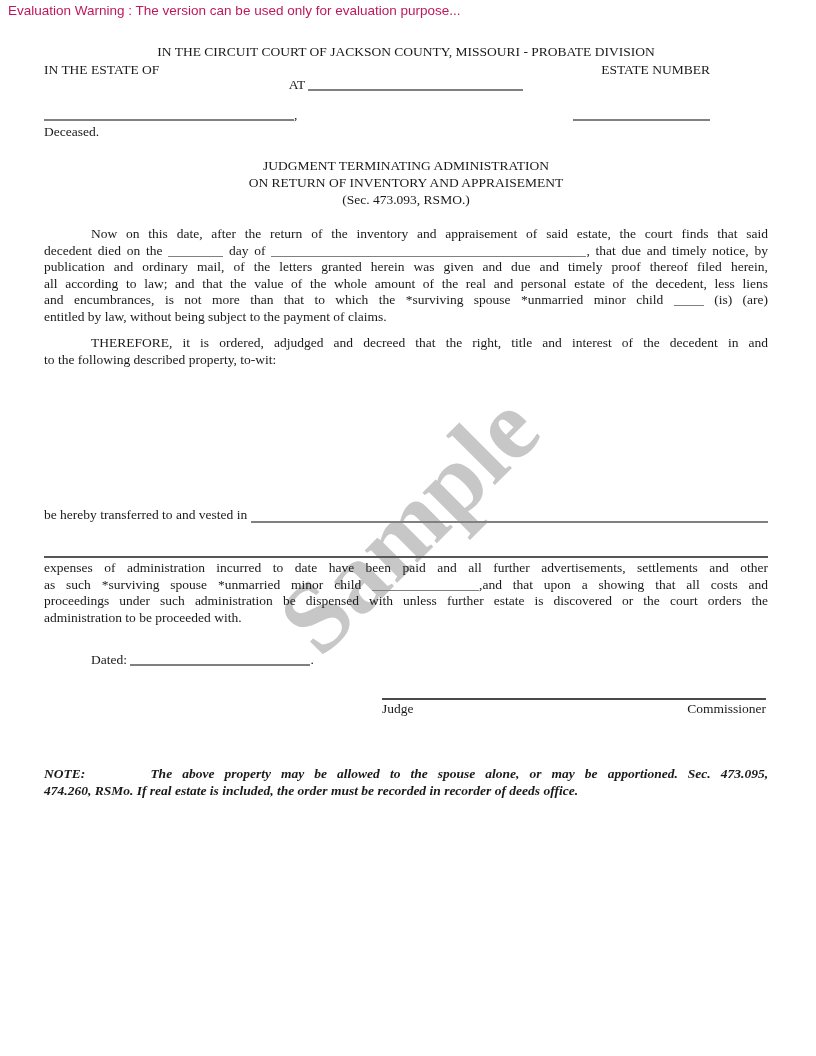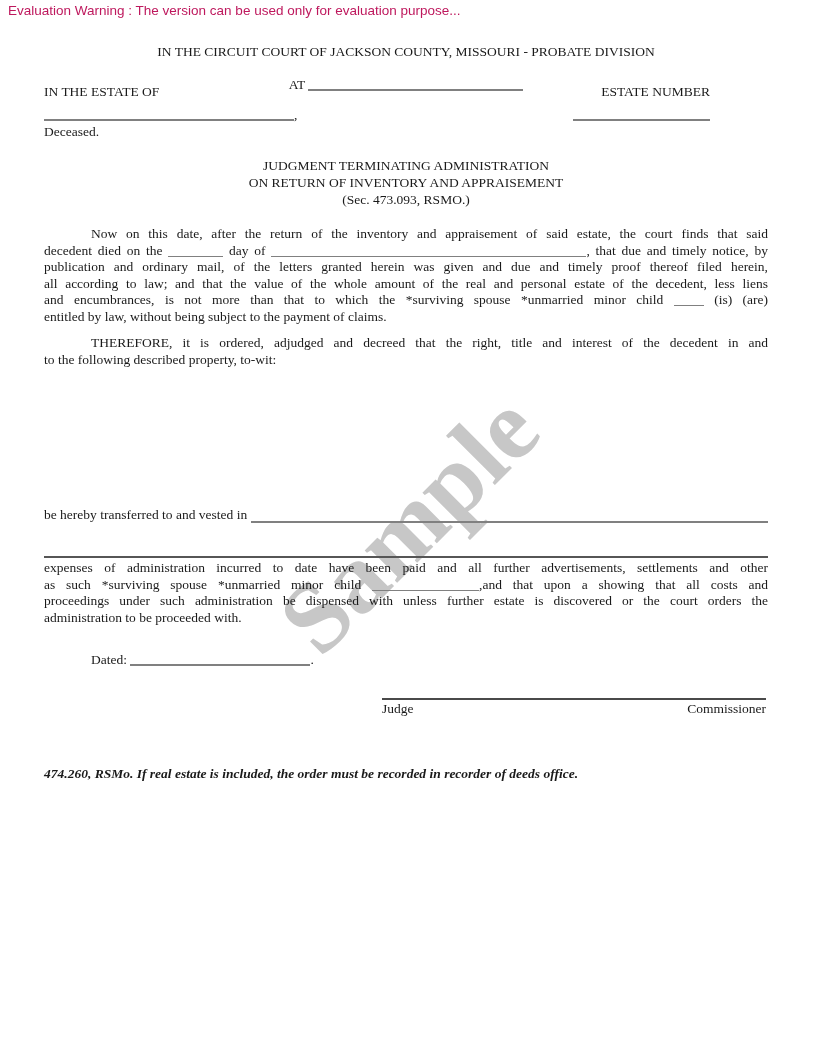--- a/index.html
+++ b/index.html
@@ -54,21 +54,21 @@
 
   <div class="warning">Evaluation Warning : The version can be used only for evaluation purpose...</div>
 
   <div class="blk center" style="top:44px;">IN THE CIRCUIT COURT OF JACKSON COUNTY, MISSOURI - PROBATE DIVISION</div>
 
   <div class="blk center" style="top:66px;margin-top:11px;">
     <span>AT</span>
     <span class="blank thick w215"></span>
   </div>
 
-  <div class="blk estate-row" style="top:84px;">
+  <div class="blk estate-row" style="top:62px;">
     <span>IN THE ESTATE OF</span>
     <span class="right-label">ESTATE NUMBER</span>
   </div>
 
   <div class="blk name-row" style="top:107px;">
     <span class="blank thick w250"></span><span>,</span>
     <span class="name-right"><span class="blank thick w137"></span></span>
   </div>
 
   <div class="blk" style="top:124px;">Deceased.</div>
@@ -125,16 +125,21 @@
   </div>
 
   <div class="sig-block">
     <div class="sig-labels">
       <span>Judge</span>
       <span>Commissioner</span>
     </div>
   </div>
 
   <div class="blk note-block" style="top:765px;">
+    <div class="line just" style="line-height:17px;">
+      <span>NOTE:</span>
+      <span class="note-gap"></span>
+      <span>The above property may be allowed to the spouse alone, or may be apportioned.  Sec. 473.095,</span>
+    </div>
     <div style="line-height:17px;"><span>474.260, RSMo.  If real estate is included, the order must be recorded in recorder of deeds office.</span></div>
   </div>
 
 </div>
 
 </body></html>

